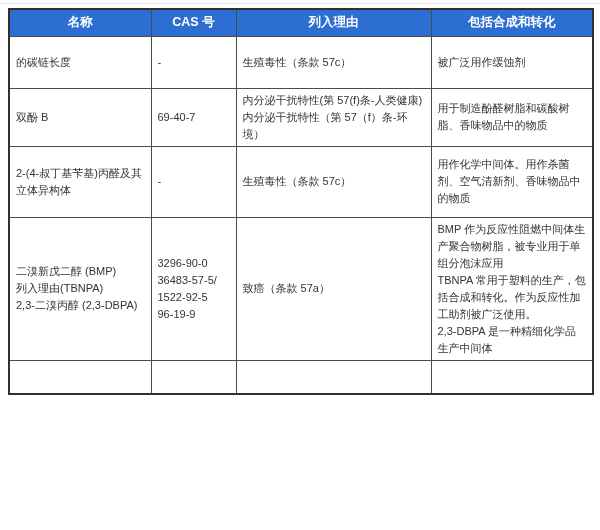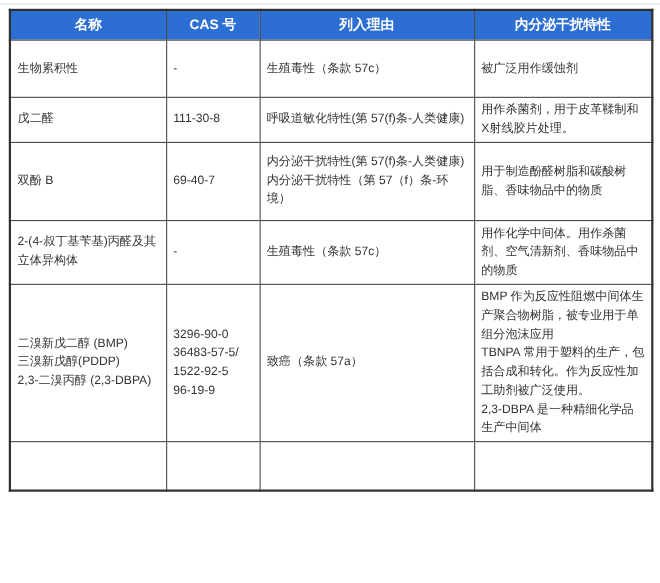--- a/index.html
+++ b/index.html
@@ -70,50 +70,36 @@
     <col class="c-name">
       <col class="c-cas">
       <col class="c-reason">
       <col class="c-uses">
   </colgroup>
   <thead>
       <tr>
         <th>名称</th>
         <th>CAS 号</th>
         <th>列入理由</th>
-        <th>内分泌干扰特性</th>
+        <th>包括合成和转化</th>
       </tr>
     </thead>
   <tbody>
       <tr>
         <td class="col-name">
-          <div class="grp">生物累积性</div>
+          <div class="grp">的碳链长度</div>
         </td>
         <td class="col-cas">
           <div class="grp">-</div>
         </td>
         <td class="col-reason">
           <div class="grp">生殖毒性（条款 57c）</div>
         </td>
         <td class="col-uses">
           <div class="grp">被广泛用作缓蚀剂</div>
-        </td>
-      </tr>
-      <tr>
-        <td class="col-name">
-          <div class="grp">戊二醛</div>
-        </td>
-        <td class="col-cas">
-          <div class="grp">111-30-8</div>
-        </td>
-        <td class="col-reason">
-          <div class="grp">呼吸道敏化特性(第 57(f)条-人类健康)</div>
-        </td>
-        <td class="col-uses">
-          <div class="grp">用作杀菌剂，用于皮革鞣制和X射线胶片处理。</div>
         </td>
       </tr>
       <tr>
         <td class="col-name">
           <div class="grp">双酚 B</div>
         </td>
         <td class="col-cas">
           <div class="grp">69-40-7</div>
         </td>
         <td class="col-reason">
@@ -134,21 +120,21 @@
         <td class="col-reason">
           <div class="grp">生殖毒性（条款 57c）</div>
         </td>
         <td class="col-uses">
           <div class="grp">用作化学中间体。用作杀菌剂、空气清新剂、香味物品中的物质</div>
         </td>
       </tr>
       <tr>
         <td class="col-name">
           <div class="grp">二溴新戊二醇 (BMP)</div>
-          <div class="grp">三溴新戊醇(PDDP)</div>
+          <div class="grp">列入理由(TBNPA)</div>
           <div class="grp">2,3-二溴丙醇 (2,3-DBPA)</div>
         </td>
         <td class="col-cas">
           <div class="grp">3296-90-0</div>
           <div class="grp">36483-57-5/
 1522-92-5</div>
           <div class="grp">96-19-9</div>
         </td>
         <td class="col-reason">
           <div class="grp">致癌（条款 57a）</div>

